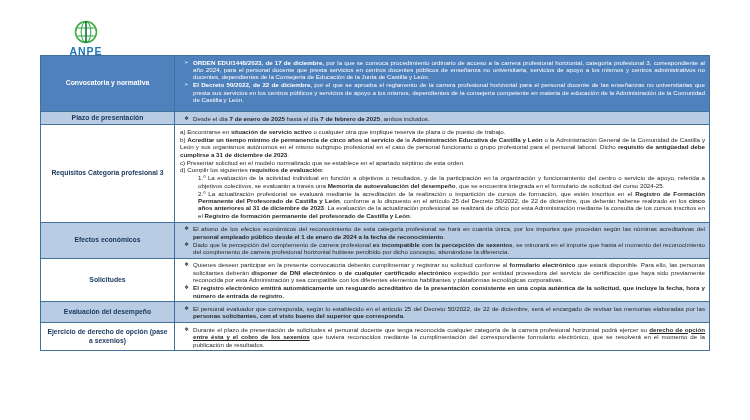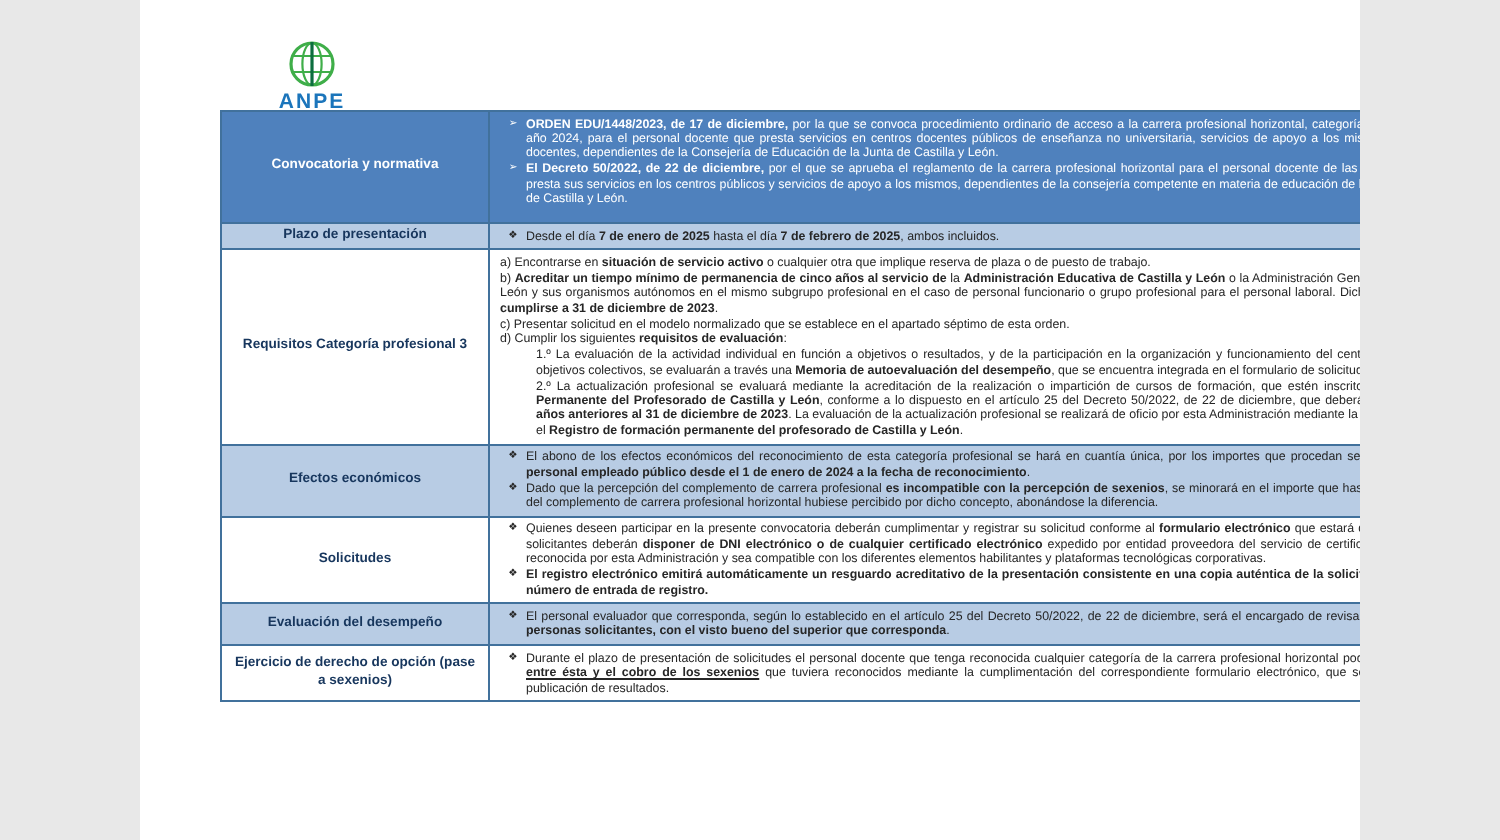--- a/index.html
+++ b/index.html
@@ -1,17 +1,17 @@
 <!DOCTYPE html>
 <html><head>
 <meta charset="utf-8">
 <style>
   html,body{margin:0;padding:0;background:#e8e8e8;}
   .page{
-    position:relative;width:610px;height:420px;background:#ffffff;
+    position:relative;width:750px;height:420px;background:#ffffff;
     font-family:"Liberation Sans",sans-serif;overflow:hidden;margin:0 auto;
   }
   
   .logo{position:absolute;left:64px;top:20px;width:44px;text-align:center;}
   .logo svg{display:block;margin:0 auto;}
   .logo .anpe{font-weight:bold;font-size:10.5px;letter-spacing:1px;line-height:1;margin-top:1px;color:#1b75bb;}
   .logo .tagline{font-size:3.5px;line-height:1.2;color:#ffffff;background:#27a599;border-radius:1px;margin-top:1px;padding:0 1px;white-space:nowrap;overflow:hidden;}
   
   .table{
     position:absolute;left:40px;top:55px;width:670px;

